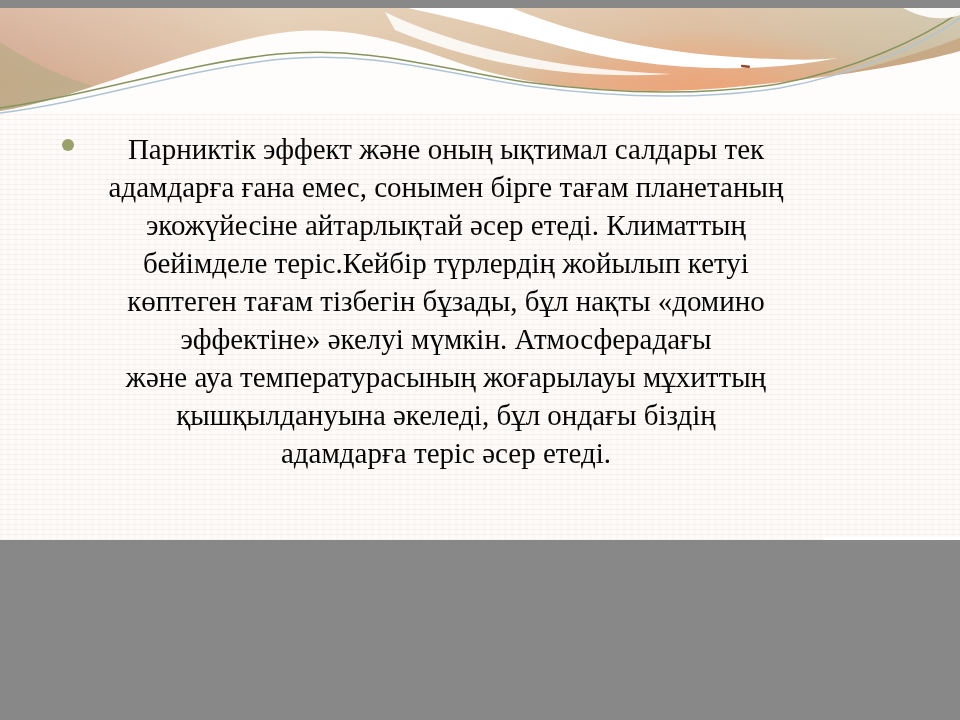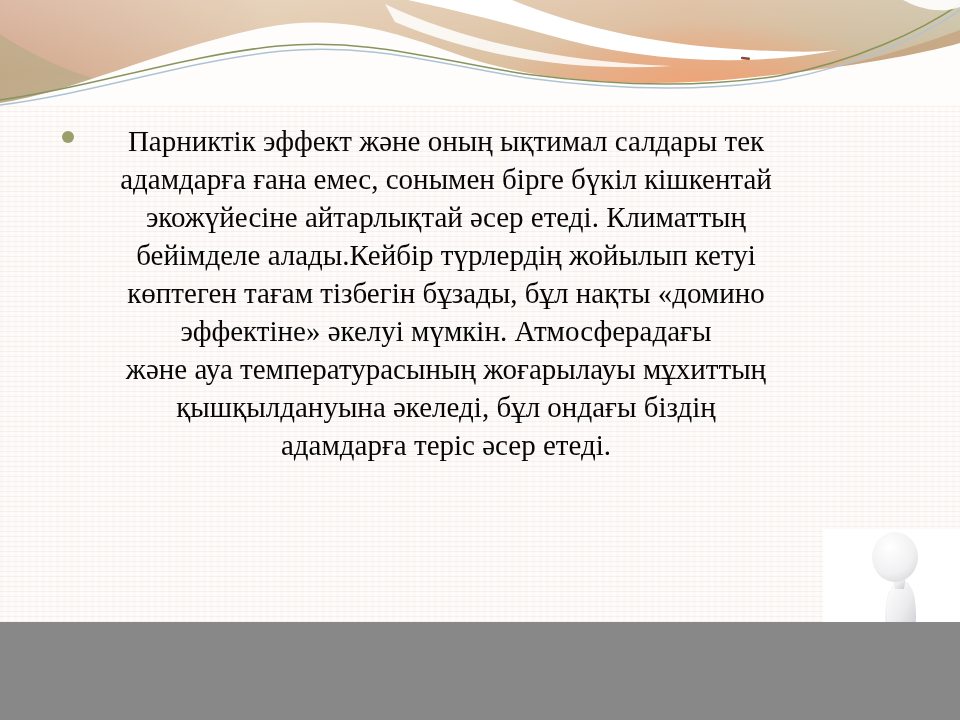--- a/index.html
+++ b/index.html
@@ -1,19 +1,19 @@
 <!DOCTYPE html>
 <html><head>
 <meta charset="utf-8">
 <style>
   html,body{margin:0;padding:0;background:#888;}
   .slide{
     position:relative;
-    width:960px;height:622px;
-    margin:0 auto;
+    width:960px;height:532px;
+    margin:8px auto;
     overflow:hidden;
     background:#fdfcfa;
     font-family:"Liberation Serif","DejaVu Serif",serif;
   }
   .texture{
     position:absolute;left:0;right:0;top:106px;bottom:0;
     background-image:
       repeating-linear-gradient(180deg, rgba(226,196,186,0.20) 0 1px, rgba(255,255,255,0) 1px 5px),
       repeating-linear-gradient(90deg, rgba(236,216,206,0.10) 0 3px, rgba(255,255,255,0) 3px 7px);
     pointer-events:none;
@@ -81,23 +81,23 @@
     <path d="M903,0 L960,0 L960,7 C938,15 916,7 903,0 Z" fill="#ffffff" opacity="0.9"></path>
     <rect x="741" y="57" width="9" height="2.5" rx="1" fill="#8d4a2f" transform="rotate(6 745 58)"></rect>
   </svg>
 
   <div class="texture"></div>
 
   <div class="bullet"></div>
 
   <div class="body-text">
     <div class="tline">Парниктік эффект және оның ықтимал салдары тек</div>
-    <div class="tline">адамдарға ғана емес, сонымен бірге бүкіл кішкентай</div>
+    <div class="tline">адамдарға ғана емес, сонымен бірге тағам планетаның</div>
     <div class="tline">экожүйесіне айтарлықтай әсер етеді. Климаттың</div>
-    <div class="tline">бейімделе алады.Кейбір түрлердің жойылып кетуі</div>
+    <div class="tline">бейімделе теріс.Кейбір түрлердің жойылып кетуі</div>
     <div class="tline">көптеген тағам тізбегін бұзады, бұл нақты «домино</div>
     <div class="tline">эффектіне» әкелуі мүмкін. Атмосферадағы</div>
     <div class="tline">және ауа температурасының жоғарылауы мұхиттың</div>
     <div class="tline">қышқылдануына әкеледі, бұл ондағы біздің</div>
     <div class="tline">адамдарға теріс әсер етеді.</div>
   </div>
 
   <div class="figure-box">
     <svg viewBox="0 0 137 191">
       <defs>

